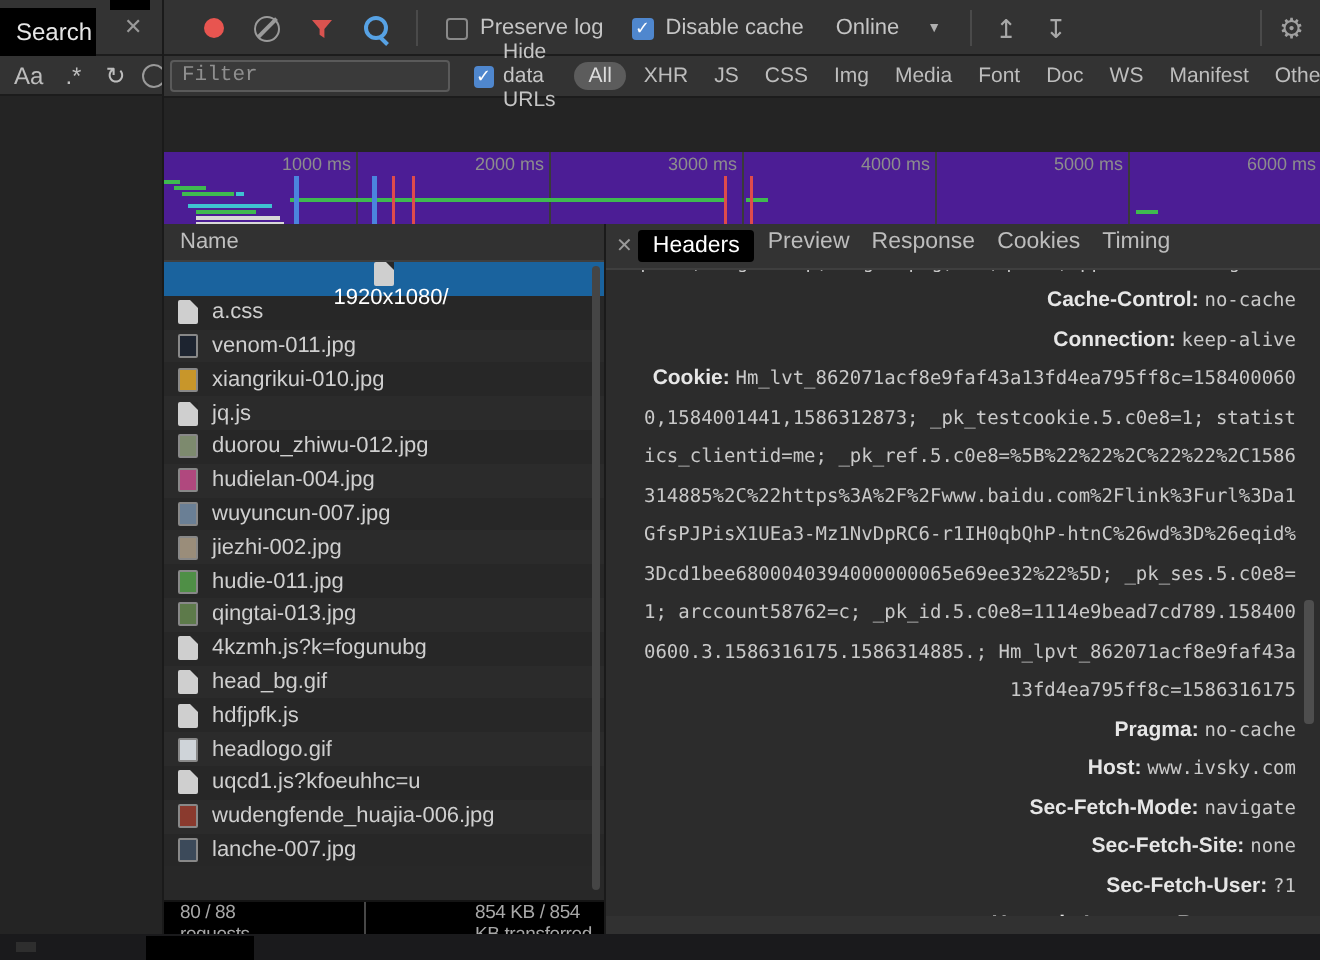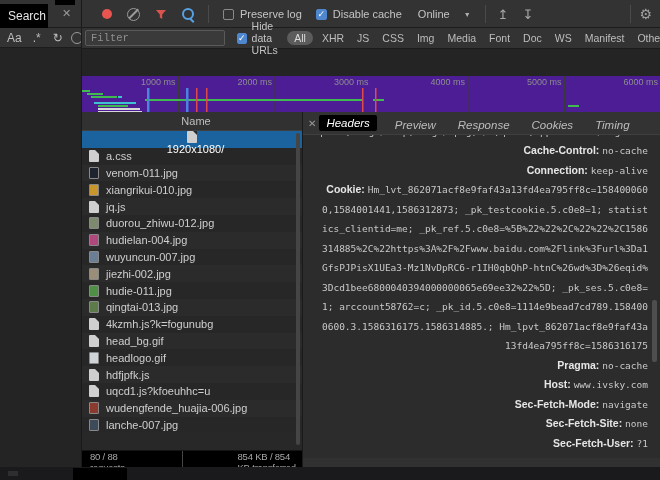--- a/index.html
+++ b/index.html
@@ -43,21 +43,21 @@
   .filter-input::placeholder{color:#8f8f8f;}
   .pillwrap{display:flex;align-items:center;gap:13px;margin-left:12px;font-size:10.5px;color:#bdbdbd;}
   .pill{cursor:default;}
   .pill.active{background:#5c5c5c;color:#dcdcdc;border-radius:8px;padding:1px 7px;margin:-1px -4px;}
   .hideurl{display:flex;align-items:center;gap:5px;margin-left:12px;font-size:10.5px;color:#c5c5c5;}
   
   .search-body{position:absolute;left:0;top:48px;width:82px;height:419px;background:#242424;border-right:1px solid #1a1a1a;box-sizing:border-box;}
   
   .overview{position:absolute;left:82px;top:44px;width:578px;height:64px;background:#4c1d95;border-bottom:1px solid #181818;box-sizing:content-box;margin-top:32px;}
   
-  .name-panel{position:absolute;left:82px;top:112px;width:220px;height:338px;background:#282828;text-align:center;}
+  .name-panel{position:absolute;left:82px;top:112px;width:220px;height:338px;background:#282828;}
   .name-header{position:absolute;left:0;top:0;width:220px;height:19px;background:#313131;border-bottom:1px solid #3f3f3f;
                box-sizing:border-box;font-size:11px;color:#bfbfbf;line-height:18px;padding-left:8px;}
   .name-list{position:absolute;left:0;top:19px;width:220px;height:319px;overflow:hidden;}
   .nrow{height:16.8px;display:flex;align-items:center;font-size:11px;color:#cfcfcf;padding-left:7px;box-sizing:border-box;}
   .nrow:nth-child(odd){background:#2b2b2b;}
   .nrow:nth-child(even){background:#272727;}
   .nrow.sel{background:#1a639e;color:#fff;flex-direction:column;}
   .ficon{width:10px;height:12px;margin-right:7px;flex:none;border-radius:1px;}
   .ficon.doc,.ficon.file{background:#cfcfcf;position:relative;}
   .ficon.doc::after,.ficon.file::after{content:"";position:absolute;right:0;top:0;border:2px solid #282828;border-left-color:transparent;border-bottom-color:transparent;}
@@ -66,21 +66,21 @@
   
   .statusbar{position:absolute;left:82px;top:450px;width:220px;height:17px;background:#000000;border-top:1px solid #141414;
              box-sizing:border-box;display:flex;align-items:flex-start;font-size:9.5px;color:#a8a8a8;letter-spacing:-0.2px;gap:46px;}
   .statusbar .st1{padding-left:8px;}
   .stdiv{width:1px;height:16px;background:#474747;margin:0 9px;}
   
   .details{position:absolute;left:302px;top:112px;width:358px;height:355px;background:#2c2c2c;border-left:1px solid #1a1a1a;box-sizing:border-box;}
   .dtabbar{position:absolute;left:0;top:0;width:100%;height:23px;background:#333;border-bottom:1px solid #3f3f3f;
            box-sizing:border-box;display:flex;align-items:center;}
   .dclose{font-size:10px;color:#9a9a9a;margin:0 7px 0 5px;}
-  .dtabs{display:flex;align-items:flex-end;gap:22px;font-size:11.5px;color:#bdbdbd;font-style:italic;}
+  .dtabs{display:flex;align-items:flex-start;gap:11px;font-size:11.5px;color:#bdbdbd;}
   .dtab.active{background:#000;color:#fff;padding:2px 7px;border-radius:2px;margin:0 -4px;}
   .dcontent{position:absolute;left:0;top:23px;width:351px;height:326px;overflow:hidden;padding:0 0 0 14px;box-sizing:border-box;text-align:right;}
   .clipline{height:5px;overflow:hidden;position:relative;}
   .clipline span{position:absolute;top:-9px;left:0;font-family:"DejaVu Sans Mono",monospace;font-size:9.5px;color:#c8c8c8;white-space:nowrap;}
   .hentry{line-height:17.5px;word-break:break-all;padding-right:6px;}
   .hentry b{font-size:10.5px;color:#e6e6e6;font-weight:bold;}
   .hentry span{font-family:"DejaVu Sans Mono",monospace;font-size:9.5px;color:#c9c9c9;}
   .dscroll{position:absolute;right:3px;top:188px;width:5px;height:62px;background:#4e4e4e;border-radius:2px;}
   .dbottom{position:absolute;left:0;bottom:0;width:100%;height:9px;background:#313131;}
   
@@ -255,26 +255,26 @@
         </div>
         <div class="nrow">
           <span class="ficon file"></span>
           <span>4kzmh.js?k=fogunubg</span>
         </div>
         <div class="nrow">
           <span class="ficon file"></span>
           <span>head_bg.gif</span>
         </div>
         <div class="nrow">
+          <span class="ficon file"></span>
+          <span>hdfjpfk.js</span>
+        </div>
+        <div class="nrow">
           <span class="ficon img" style="background: rgb(207, 212, 217);"></span>
           <span>headlogo.gif</span>
-        </div>
-        <div class="nrow">
-          <span class="ficon file"></span>
-          <span>hdfjpfk.js</span>
         </div>
         <div class="nrow">
           <span class="ficon file"></span>
           <span>uqcd1.js?kfoeuhhc=u</span>
         </div>
         <div class="nrow">
           <span class="ficon img" style="background: rgb(138, 58, 46);"></span>
           <span>wudengfende_huajia-006.jpg</span>
         </div>
         <div class="nrow">

